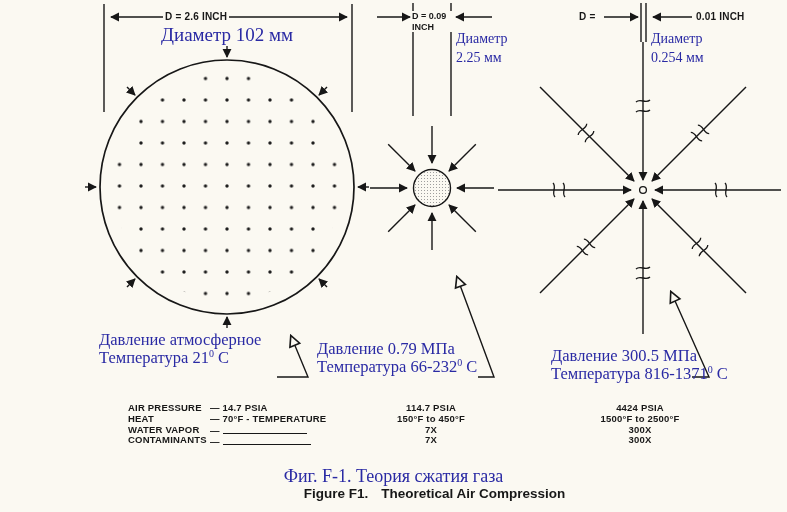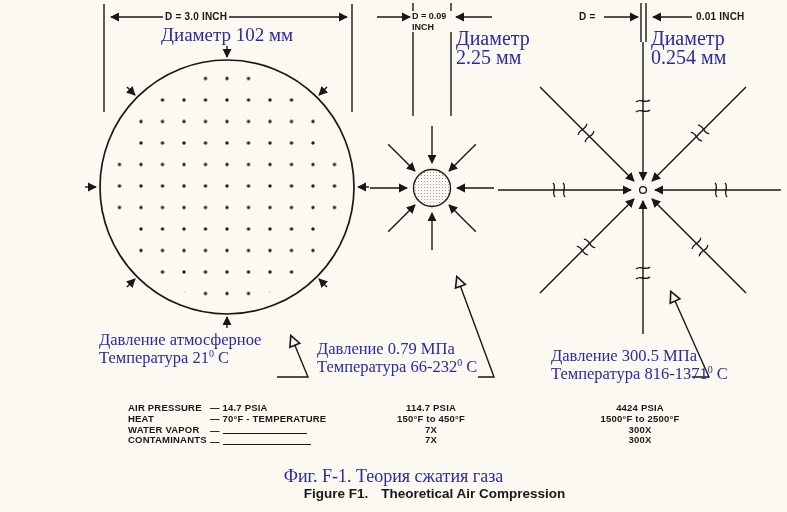--- a/index.html
+++ b/index.html
@@ -13,21 +13,21 @@
   .blue{color:#2a2aa4;font-family:"Liberation Serif",serif;}
   .dim{
     font-weight:700;font-size:10px;line-height:11px;letter-spacing:.2px;
     background:#fbf9f2;white-space:nowrap;padding:0 2px;
   }
   .dim2{
     font-weight:700;font-size:9px;line-height:10.5px;letter-spacing:0;
     background:#fbf9f2;white-space:nowrap;text-align:left;
   }
   .dia{font-size:19px;line-height:20px;white-space:nowrap;}
-  .dia-sm{font-size:20px;line-height:19px;white-space:nowrap;}
+  .dia-sm{font-size:14px;line-height:19px;white-space:nowrap;}
   .ann{font-size:16.5px;line-height:17.5px;white-space:nowrap;}
   .ann sup{font-size:10px;line-height:0;}
   .tbl{font-weight:700;font-size:9.5px;line-height:10.8px;letter-spacing:.2px;white-space:nowrap;}
   .blank-line{display:inline-block;height:8px;border-bottom:1.6px solid #171717;vertical-align:baseline;}
   .cap-ru{font-size:18px;line-height:19px;text-align:center;width:787px;left:0;}
   .cap-en{font-weight:700;font-size:13.5px;line-height:14px;text-align:center;width:787px;left:0;padding-left:41px;}
   .gap{display:inline-block;width:13px;}
 </style>
 </head>
 <body>
@@ -143,21 +143,21 @@
       </g>
 
       <g>
         <path d="M277,377 L308,377 L291,336" marker-end="url(#mO)"></path>
         <path d="M478,377 L494,377 L457,277" marker-end="url(#mO)"></path>
         <path d="M692,377 L709,377 L671,292" marker-end="url(#mO)"></path>
       </g>
     </g>
   </svg>
 
-  <div class="abs dim" style="left:163px;top:11px;">D = 3.0 INCH</div>
+  <div class="abs dim" style="left:163px;top:11px;">D = 2.6 INCH</div>
   <div class="abs dim2" style="left:412px;top:11px;width:40px;">
     <div>D = 0.09</div>
     <div>INCH</div>
   </div>
   <div class="abs dim" style="left:577px;top:11px;">D =</div>
   <div class="abs dim" style="left:694px;top:11px;">0.01 INCH</div>
 
   <div class="abs blue dia" style="left:161px;top:25px;">Диаметр 102 мм</div>
   <div class="abs blue dia-sm" style="left:456px;top:29px;">
     <div>Диаметр</div>

